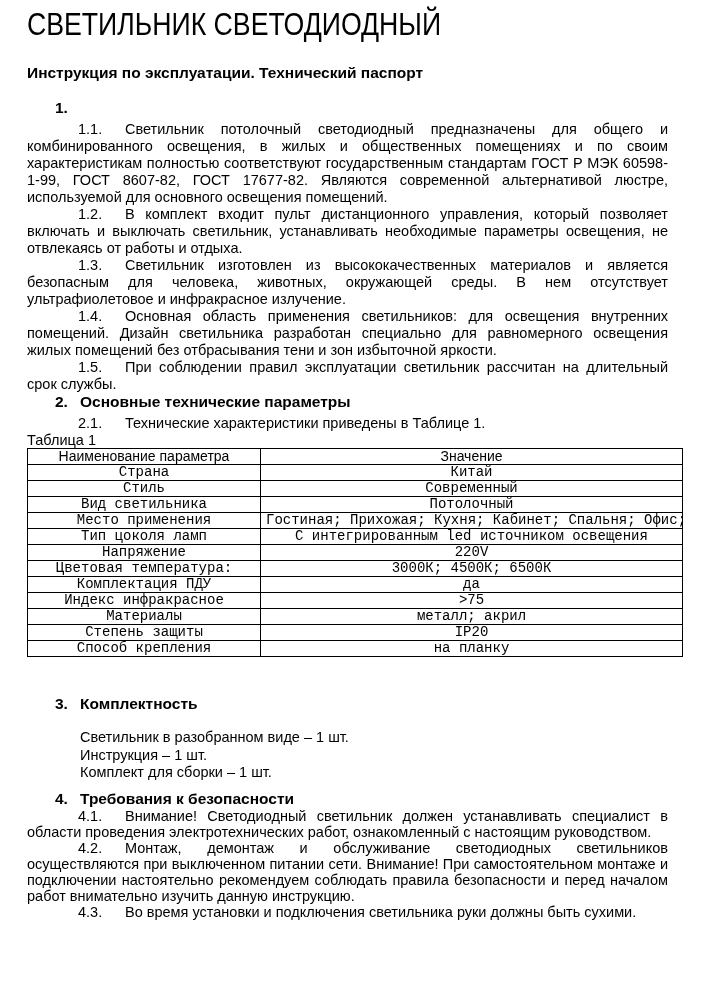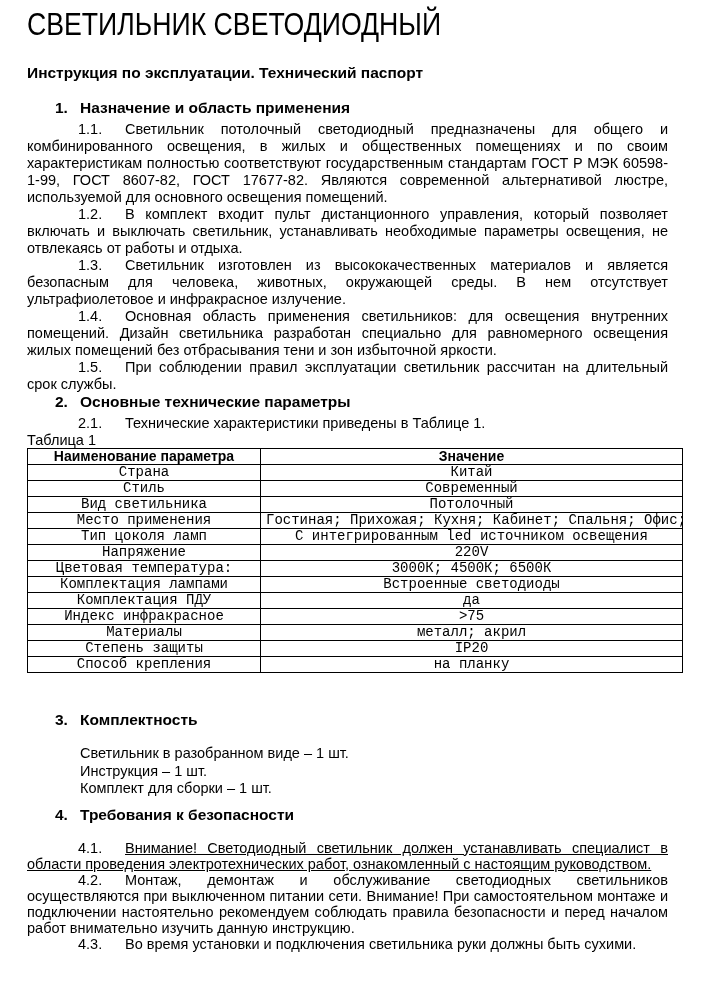--- a/index.html
+++ b/index.html
@@ -69,21 +69,21 @@
     text-align: justify;
     text-indent: 51px;
   }
   .para .p-num {
     display: inline-block;
     width: 47px;
     text-indent: 0;
   }
   .first-para { margin-top: 4px; }
   .sec4 .para { line-height: 16px; }
-  .sec4 .first-para { margin-top: 16px; text-decoration: underline; }
+  .sec4 .first-para { margin-top: 0; }
 
   
   .tbl-caption {
     margin: 0;
     font-size: 14.5px;
     line-height: 16px;
     text-align: left;
     padding-right: 8px;
   }
 
@@ -96,21 +96,21 @@
   table.params col.c1 { width: 233px; }
   table.params th, table.params td {
     border: 1px solid #000;
     font-size: 14px;
     line-height: 13px;
     padding: 1px 5px;
     overflow: hidden;
     white-space: nowrap;
   }
   table.params th {
-    font-weight: 700;
+    font-weight: 400;
   }
   table.params td {
     text-align: center;
     font-family: Liberation Mono, monospace;
   }
 
   
   .kit-list {
     margin: 16px 0 0 0;
     padding: 0 0 0 53px;
@@ -124,21 +124,20 @@
 
 <div class="page">
 
   <h1 class="doc-title"><span class="squeeze">СВЕТИЛЬНИК СВЕТОДИОДНЫЙ</span></h1>
 
   <p class="doc-subtitle">Инструкция по эксплуатации. Технический паспорт</p>
 
   <div class="section sec1">
     <h2 class="sec-heading h1-gap">
         <span class="sec-num">1.</span>
-        <span>Назначение и область применения</span>
       </h2>
 
     <p class="para first-para"><span class="p-num">1.1.</span><span>Светильник потолочный светодиодный предназначены для общего и комбинированного освещения, в жилых и общественных помещениях и по своим характеристикам полностью соответствуют государственным стандартам ГОСТ Р МЭК 60598-1-99, ГОСТ 8607-82, ГОСТ 17677-82. Являются современной альтернативой люстре, используемой для основного освещения помещений.</span></p>
     <p class="para"><span class="p-num">1.2.</span><span>В комплект входит пульт дистанционного управления, который позволяет включать и выключать светильник, устанавливать необходимые параметры освещения, не отвлекаясь от работы и отдыха.</span></p>
     <p class="para"><span class="p-num">1.3.</span><span>Светильник изготовлен из высококачественных материалов и является безопасным для человека, животных, окружающей среды. В нем отсутствует ультрафиолетовое и инфракрасное излучение.</span></p>
     <p class="para"><span class="p-num">1.4.</span><span>Основная область применения светильников: для освещения внутренних помещений. Дизайн светильника разработан специально для равномерного освещения жилых помещений без отбрасывания тени и зон избыточной яркости.</span></p>
     <p class="para"><span class="p-num">1.5.</span><span>При соблюдении правил эксплуатации светильник рассчитан на длительный срок службы.</span></p>
   </div>
 
   <div class="section sec2">
@@ -185,24 +184,20 @@
           </tr>
         <tr>
             <td>Напряжение</td>
             <td>220V</td>
           </tr>
         <tr>
             <td>Цветовая температура:</td>
             <td>3000К; 4500К; 6500К</td>
           </tr>
         <tr>
-            <td>Комплектация лампами</td>
-            <td>Встроенные светодиоды</td>
-          </tr>
-        <tr>
             <td>Комплектация ПДУ</td>
             <td>да</td>
           </tr>
         <tr>
             <td>Индекс инфракрасное</td>
             <td>&gt;75</td>
           </tr>
         <tr>
             <td>Материалы</td>
             <td>металл; акрил</td>

